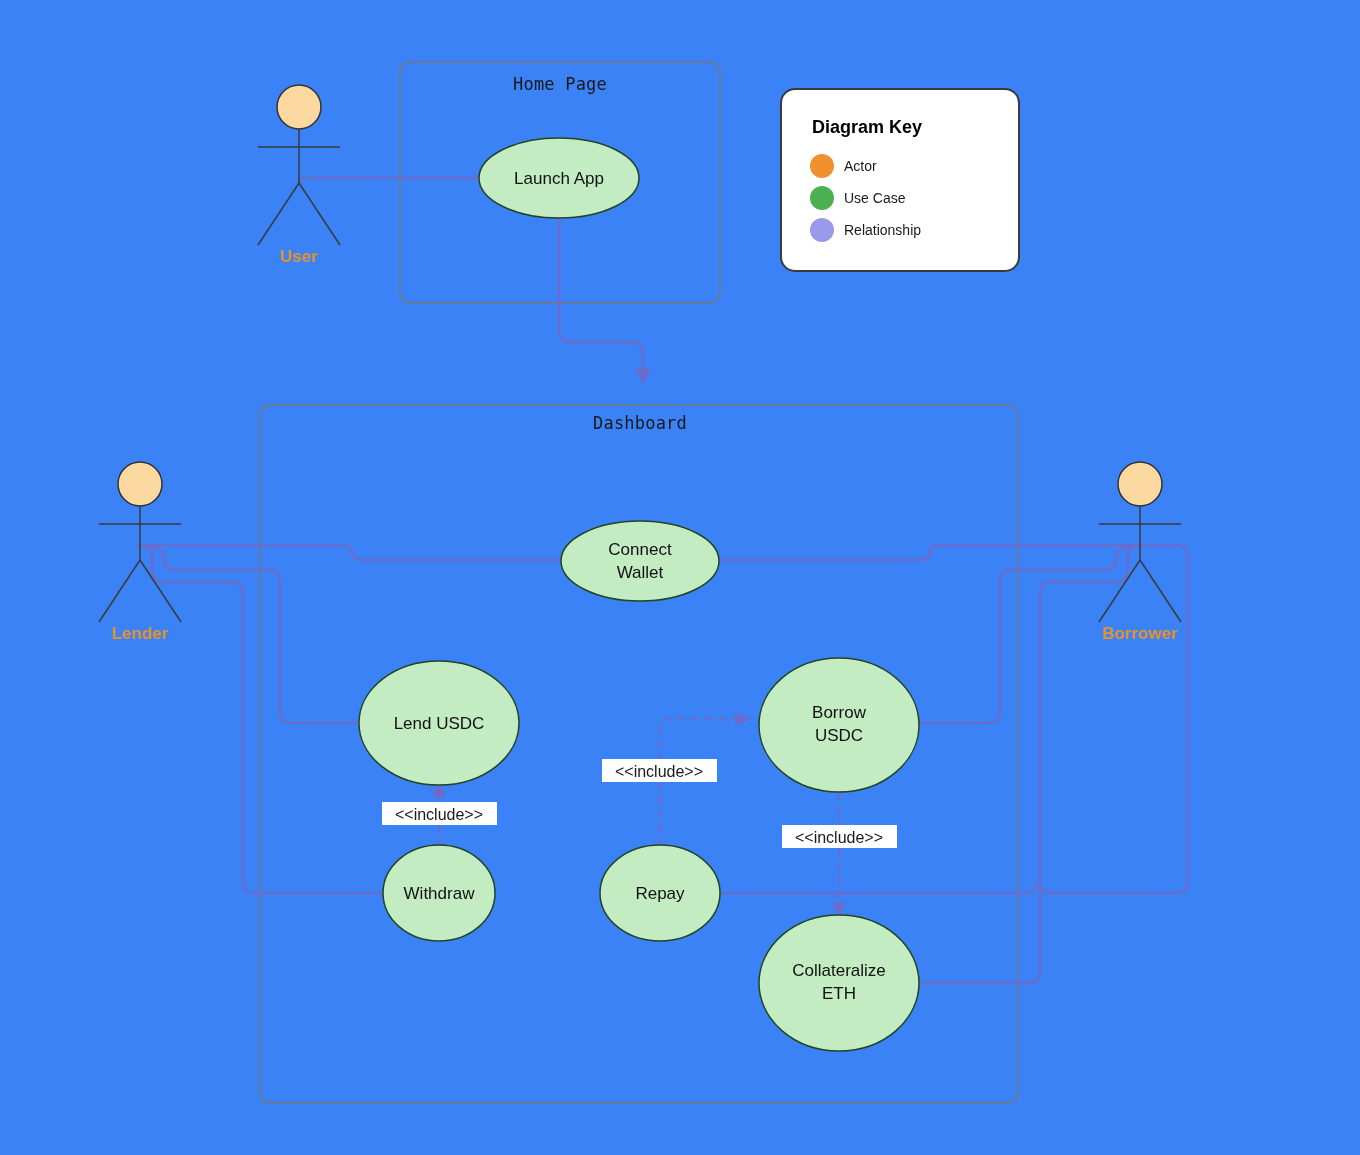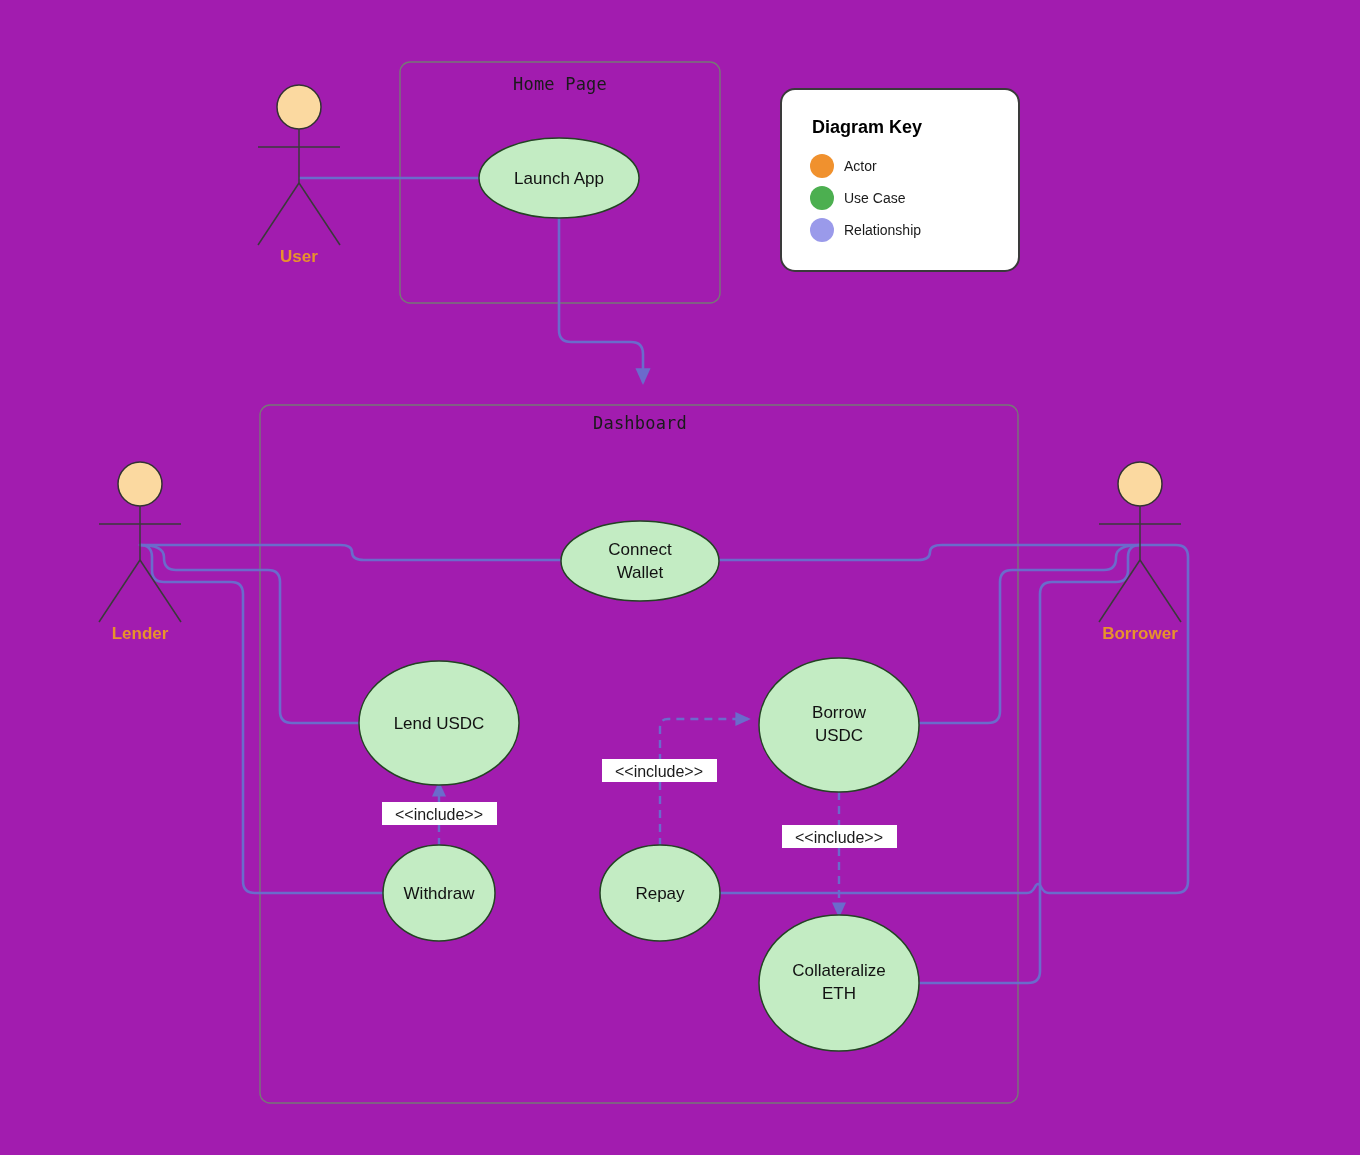--- a/index.html
+++ b/index.html
@@ -5,21 +5,21 @@
 <style>
   html, body {
     margin: 0;
     padding: 0;
     background: #ffffff;
   }
   #canvas {
     position: relative;
     width: 1360px;
     height: 1155px;
-    background: #a21caf;
+    background: #3b82f6;
     font-family: "Liberation Sans", sans-serif;
     overflow: hidden;
   }
   #diagram-svg {
     position: absolute;
     left: 0;
     top: 0;
     width: 1360px;
     height: 1155px;
   }

